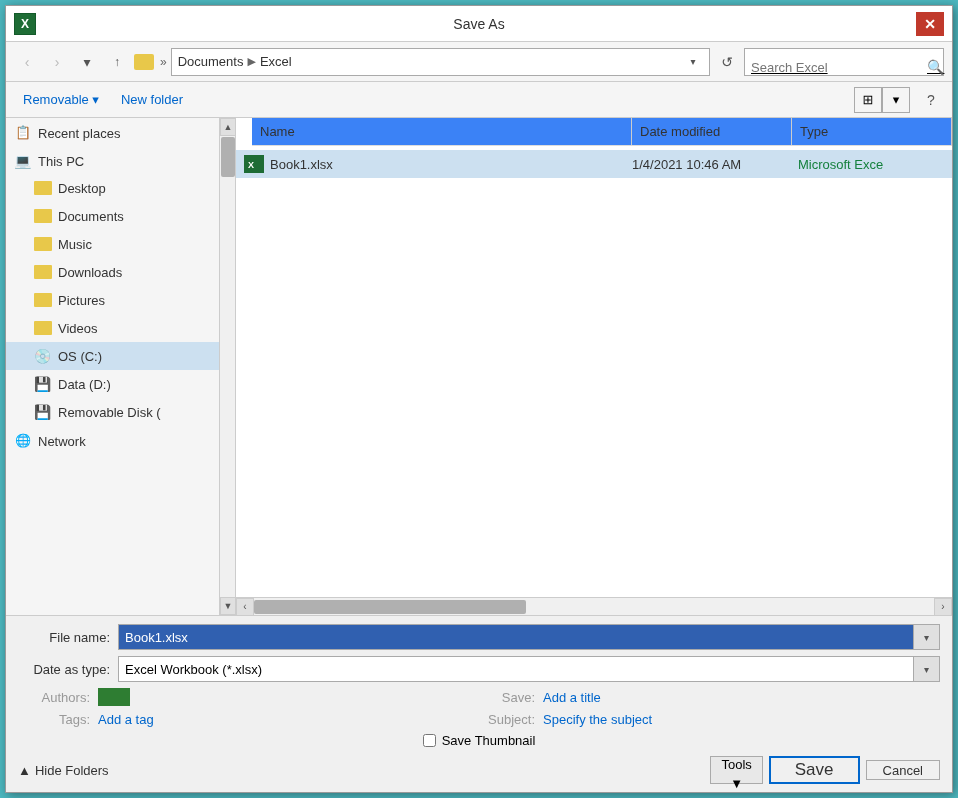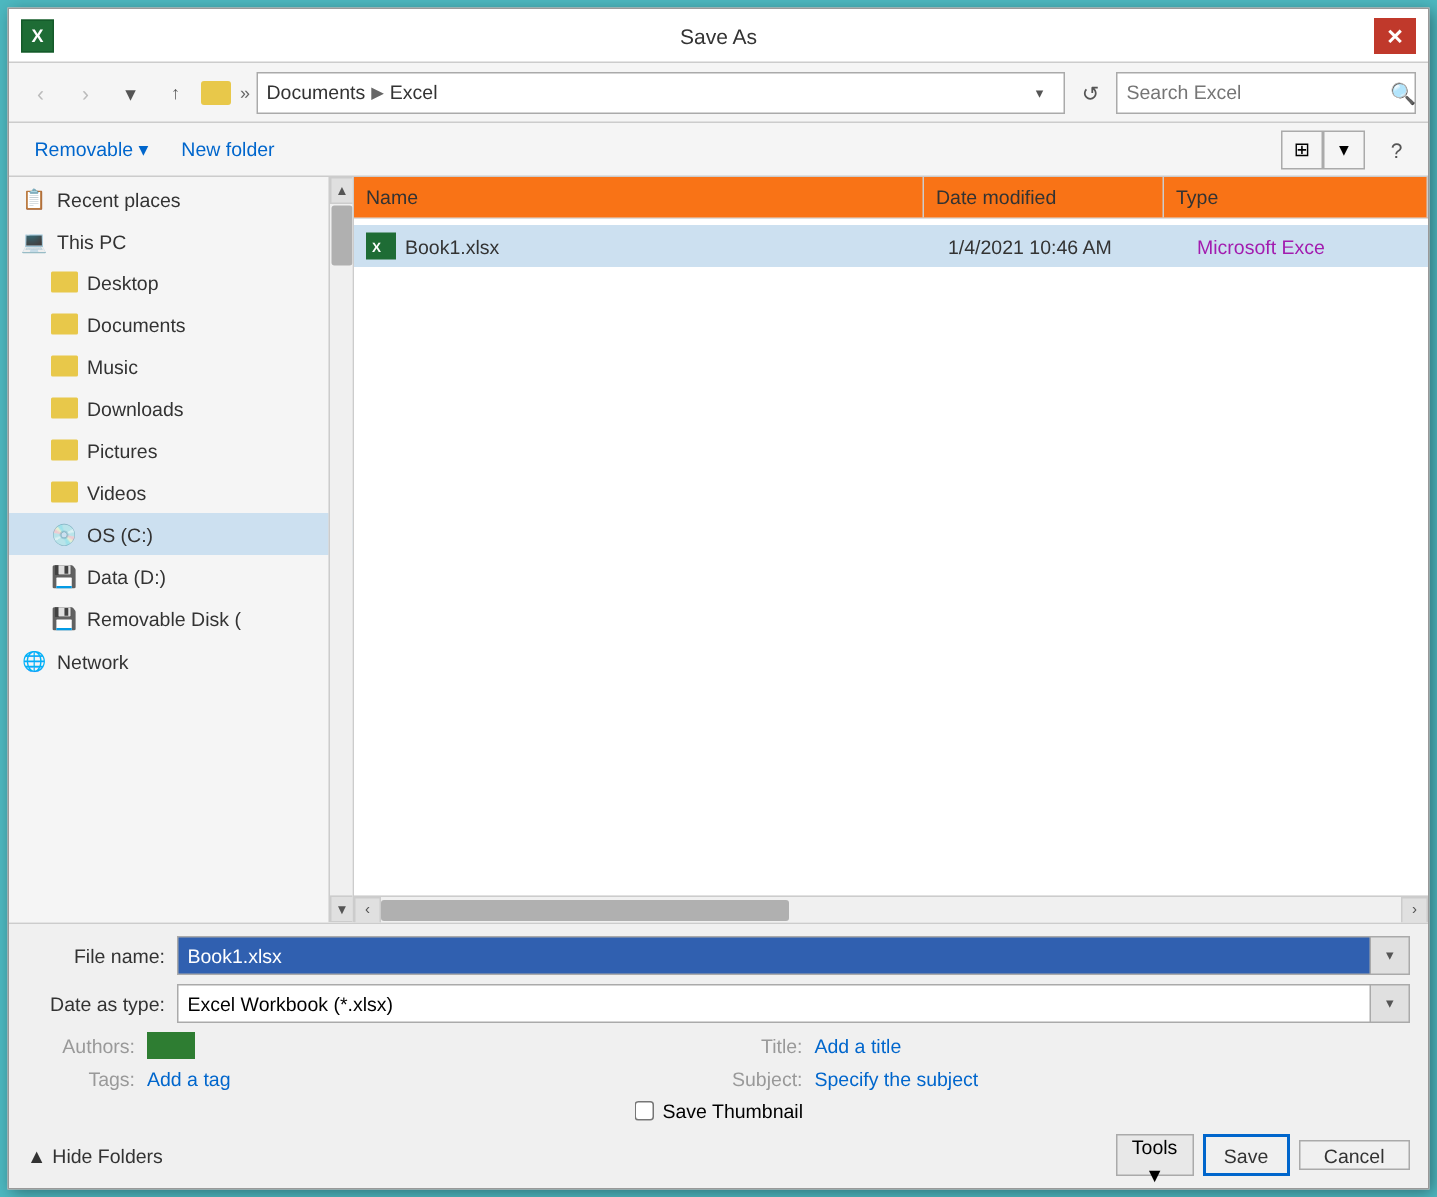--- a/index.html
+++ b/index.html
@@ -160,22 +160,23 @@
       justify-content: center;
       color: #555;
       font-size: 14px;
     }
     .search-box {
       height: 28px;
       width: 200px;
       border: 1px solid #aaa;
       background: white;
       display: flex;
-      align-items: center;
+      align-items: flex-end;
       padding: 0 6px;
+      text-decoration: underline;
     }
     .search-box input {
       flex: 1;
       border: none;
       outline: none;
       font-size: 13px;
       background: transparent;
       color: #999;
     }
     .search-icon {
@@ -322,25 +323,26 @@
     .file-area {
       flex: 1;
       display: flex;
       flex-direction: column;
       overflow: hidden;
       background: white;
     }
     .file-list-header {
       display: flex;
       align-items: center;
-      background: #f97316;
+      background: #3b82f6;
       border-bottom: 1px solid #ddd;
       padding: 0;
       height: 28px;
       position: relative;
+      margin-left: 16px;
     }
     .file-list-header .col-header {
       padding: 4px 8px;
       font-size: 13px;
       color: #333;
       cursor: pointer;
       border-right: 1px solid #ccc;
       height: 100%;
       display: flex;
       align-items: center;
@@ -369,21 +371,21 @@
       display: flex;
       align-items: center;
       justify-content: center;
       color: white;
       font-size: 9px;
       font-weight: bold;
       flex-shrink: 0;
     }
     .file-name-cell { width: 356px; font-size: 13px; color: #333; }
     .file-date-cell { width: 160px; font-size: 13px; color: #333; }
-    .file-type-cell { flex: 1; font-size: 13px; color: #a21caf; }
+    .file-type-cell { flex: 1; font-size: 13px; color: #15803d; }
     
     .h-scrollbar {
       height: 18px;
       background: #f0f0f0;
       border-top: 1px solid #ccc;
       display: flex;
       align-items: center;
       padding: 0;
       position: relative;
     }
@@ -534,23 +536,23 @@
       font-size: 13px;
       display: flex;
       align-items: center;
       gap: 4px;
       flex-direction: column;
     }
     .save-btn {
       height: 28px;
       background: #f0f0f0;
       border: 2px solid #0066cc;
-      padding: 0 12px;
-      cursor: pointer;
-      font-size: 13px;
+      padding: 0 24px;
+      cursor: pointer;
+      font-size: 17px;
       color: #333;
     }
     .cancel-btn {
       height: 20px;
       background: #f0f0f0;
       border: 1px solid #aaa;
       padding: 0 16px;
       cursor: pointer;
       font-size: 13px;
       color: #333;
@@ -765,21 +767,21 @@
         <div class="form-dropdown">▾</div>
       </div>
     </div>
 
     <div class="metadata-row">
       <div class="meta-left">
         <span class="meta-label">Authors:</span>
         <div class="color-box"></div>
       </div>
       <div class="meta-right">
-        <span class="meta-label" style="width:60px;">Title:</span>
+        <span class="meta-label" style="width:60px;">Save:</span>
         <span class="meta-value">Add a title</span>
       </div>
     </div>
 
     <div class="metadata-row">
       <div class="meta-left">
         <span class="meta-label">Tags:</span>
         <span class="meta-value">Add a tag</span>
       </div>
       <div class="meta-right">

